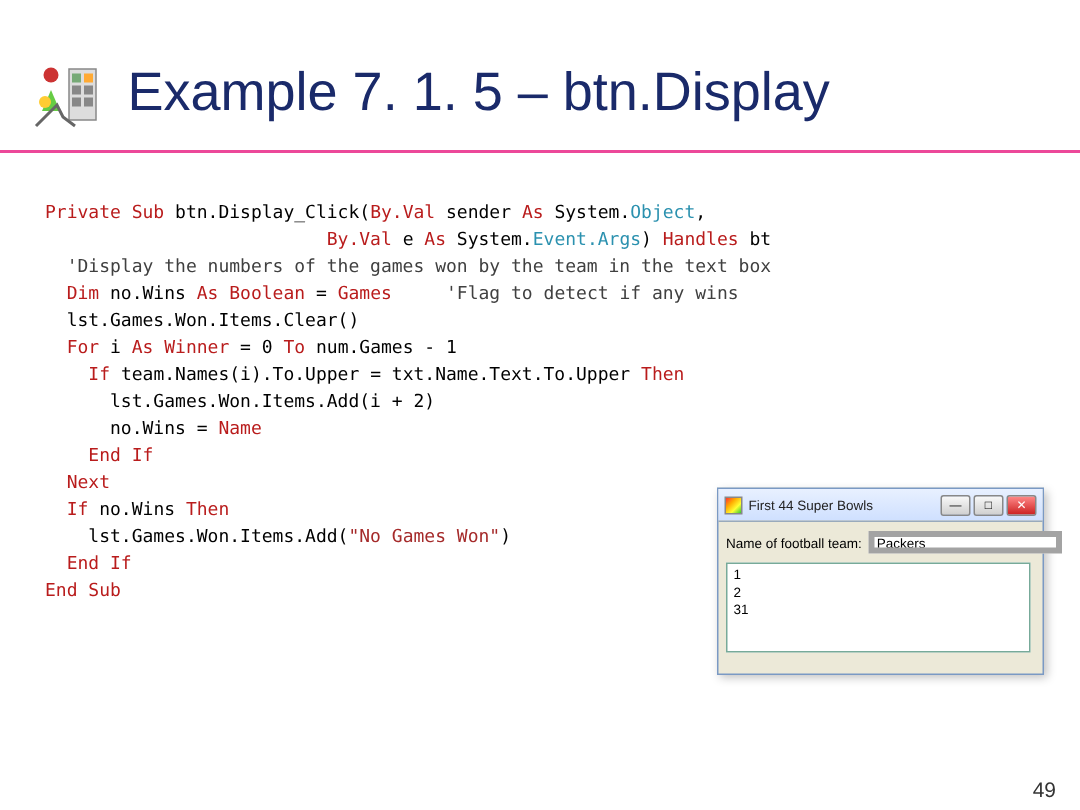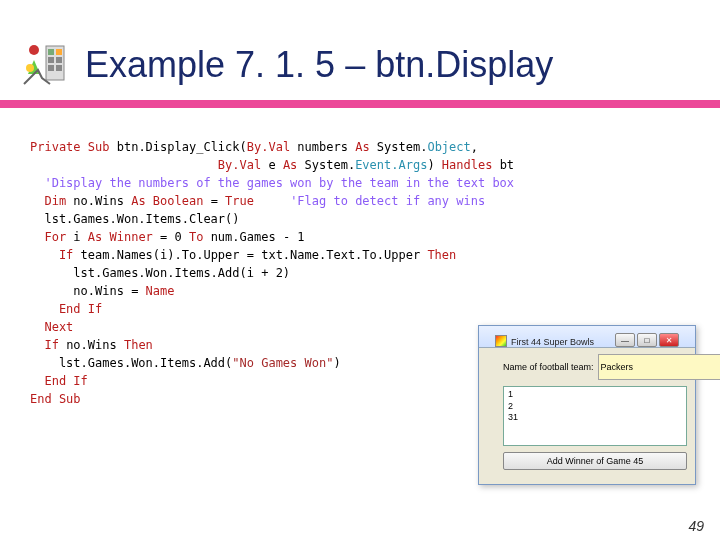--- a/index.html
+++ b/index.html
@@ -6,23 +6,23 @@
   body {
     width: 720px;
     height: 540px;
     background: #fff;
     font-family: Arial, sans-serif;
     position: relative;
     overflow: hidden;
   }
   .header-row {
     display: flex;
-    align-items: center;
+    align-items: flex-start;
     padding: 40px 20px 10px 20px;
-    border-bottom: 8px solid #ec4899;
+    border-bottom: 2px solid #ec4899;
   }
   .logo {
     width: 50px;
     height: 50px;
     position: relative;
     margin-right: 15px;
     flex-shrink: 0;
   }
   .title {
     font-size: 36px;
@@ -31,87 +31,86 @@
   }
   .code-block {
     padding: 30px 30px 10px 30px;
     font-family: Consolas, monospace;
     font-size: 12px;
     line-height: 1.5;
     white-space: pre;
     color: #000;
   }
   .kw { color: #b91c1c; }
-  .cm { color: #8b5cf6; }
+  .cm { color: #404040; }
   .st { color: #a52a2a; }
   .ty { color: #2b91af; }
 
   .dialog {
     position: absolute;
     left: 478px;
     top: 325px;
     width: 218px;
     background: #ece9d8;
     border: 1px solid #7a99c4;
     box-shadow: 2px 2px 6px rgba(0,0,0,0.25);
     font-size: 9px;
     font-family: Tahoma, sans-serif;
   }
   .titlebar {
     height: 22px;
     background: linear-gradient(#e8f0ff, #cfe0ff);
     border-bottom: 1px solid #9ab;
     display: flex;
-    align-items: flex-end;
-    padding: 0 16px;
+    align-items: center;
+    padding: 0 4px;
   }
   .titlebar-icon {
     width: 12px; height: 12px;
     background: linear-gradient(135deg,#f33,#fa0,#ff3,#3c3);
     margin-right: 4px;
     border: 1px solid #888;
   }
   .titlebar-text { flex: 1; color: #222; font-size: 9px; }
   .winbtns { display: flex; gap: 2px; }
   .winbtn {
     width: 20px; height: 14px;
     background: linear-gradient(#f8f8f8,#d0d0d0);
     border: 1px solid #888;
     border-radius: 2px;
     font-size: 8px;
     display: flex; align-items: center; justify-content: center;
   }
   .winbtn.close { background: linear-gradient(#f88,#c22); color: #fff; }
-  .dialog-body { padding: 6px 8px 8px 24px; }
+  .dialog-body { padding: 6px 8px 8px 5px; }
   .formrow { display: flex; align-items: center; margin-bottom: 6px; gap: 4px; }
   .formrow label { font-size: 9px; white-space: nowrap; }
   .formrow input {
-    flex: 1; height: 26px; font-size: 9px;
-    border: 1px solid #a3a3a3; background: #fef9c3; padding: 0 2px;
+    flex: 1; height: 15px; font-size: 9px;
+    border: 4px solid #a3a3a3; background: #ffffff; padding: 0 2px;
   }
   .dlgbtn {
     width: 100%; height: 18px;
     background: linear-gradient(#f8f8f8,#e0e0e0);
     border: 1px solid #888; border-radius: 2px;
     font-size: 9px; margin-bottom: 6px;
   }
   .listbox {
     width: 100%; height: 60px;
     background: #fff; border: 1px solid #7a9;
     font-size: 9px; padding: 2px 4px;
     margin-bottom: 6px;
     white-space: pre; line-height: 1.3;
   }
   .pagenum {
     position: absolute;
     right: 16px;
     bottom: 6px;
     font-size: 14px;
     color: #333;
-    font-style: italic;
   }
 </style>
 </head>
 <body>
 
 <div class="header-row">
   <div class="logo">
     <svg width="50" height="50" viewBox="0 0 50 50">
       <rect x="26" y="6" width="18" height="34" fill="#ddd" stroke="#888"></rect>
       <rect x="28" y="9" width="6" height="6" fill="#7a7"></rect>
@@ -122,24 +121,24 @@
       <rect x="36" y="25" width="6" height="6" fill="#888"></rect>
       <circle cx="14" cy="10" r="5" fill="#c33"></circle>
       <polygon points="14,20 8,34 20,34" fill="#6c4"></polygon>
       <circle cx="10" cy="28" r="4" fill="#fc3"></circle>
       <path d="M4 44 L18 30 L22 38 L30 44" stroke="#666" stroke-width="2" fill="none"></path>
     </svg>
   </div>
   <h1 class="title">Example 7. 1. 5 – btn.Display</h1>
 </div>
 
-<div class="code-block"><span class="kw">Private Sub</span><span> btn.Display_Click(</span><span class="kw">By.Val</span><span> numbers </span><span class="kw">As</span><span> System.</span><span class="ty">Object</span><span>,</span>
+<div class="code-block"><span class="kw">Private Sub</span><span> btn.Display_Click(</span><span class="kw">By.Val</span><span> sender </span><span class="kw">As</span><span> System.</span><span class="ty">Object</span><span>,</span>
 <span>                          </span><span class="kw">By.Val</span><span> e </span><span class="kw">As</span><span> System.</span><span class="ty">Event.Args</span><span>) </span><span class="kw">Handles</span><span> bt</span>
 <span class="cm">  'Display the numbers of the games won by the team in the text box</span>
-<span class="kw">  Dim</span><span> no.Wins </span><span class="kw">As Boolean</span><span> = </span><span class="kw">True</span><span>     </span><span class="cm">'Flag to detect if any wins</span>
+<span class="kw">  Dim</span><span> no.Wins </span><span class="kw">As Boolean</span><span> = </span><span class="kw">Games</span><span>     </span><span class="cm">'Flag to detect if any wins</span>
 <span>  lst.Games.Won.Items.Clear()</span>
 <span class="kw">  For</span><span> i </span><span class="kw">As Winner</span><span> = 0 </span><span class="kw">To</span><span> num.Games - 1</span>
 <span class="kw">    If</span><span> team.Names(i).To.Upper = txt.Name.Text.To.Upper </span><span class="kw">Then</span>
 <span>      lst.Games.Won.Items.Add(i + 2)</span>
 <span>      no.Wins = </span><span class="kw">Name</span>
 <span class="kw">    End If</span>
 <span class="kw">  Next</span>
 <span class="kw">  If</span><span> no.Wins </span><span class="kw">Then</span>
 <span>    lst.Games.Won.Items.Add(</span><span class="st">"No Games Won"</span><span>)</span>
 <span class="kw">  End If</span>
@@ -156,17 +155,16 @@
     </div>
   </div>
   <div class="dialog-body">
     <div class="formrow">
       <label>Name of football team:</label>
       <input type="text" value="Packers" style="">
     </div>
     <div class="listbox">1
 2
 31</div>
-    <button class="dlgbtn">Add Winner of Game 45</button>
   </div>
 </div>
 
 <div class="pagenum">49</div>
 
 </body></html>

